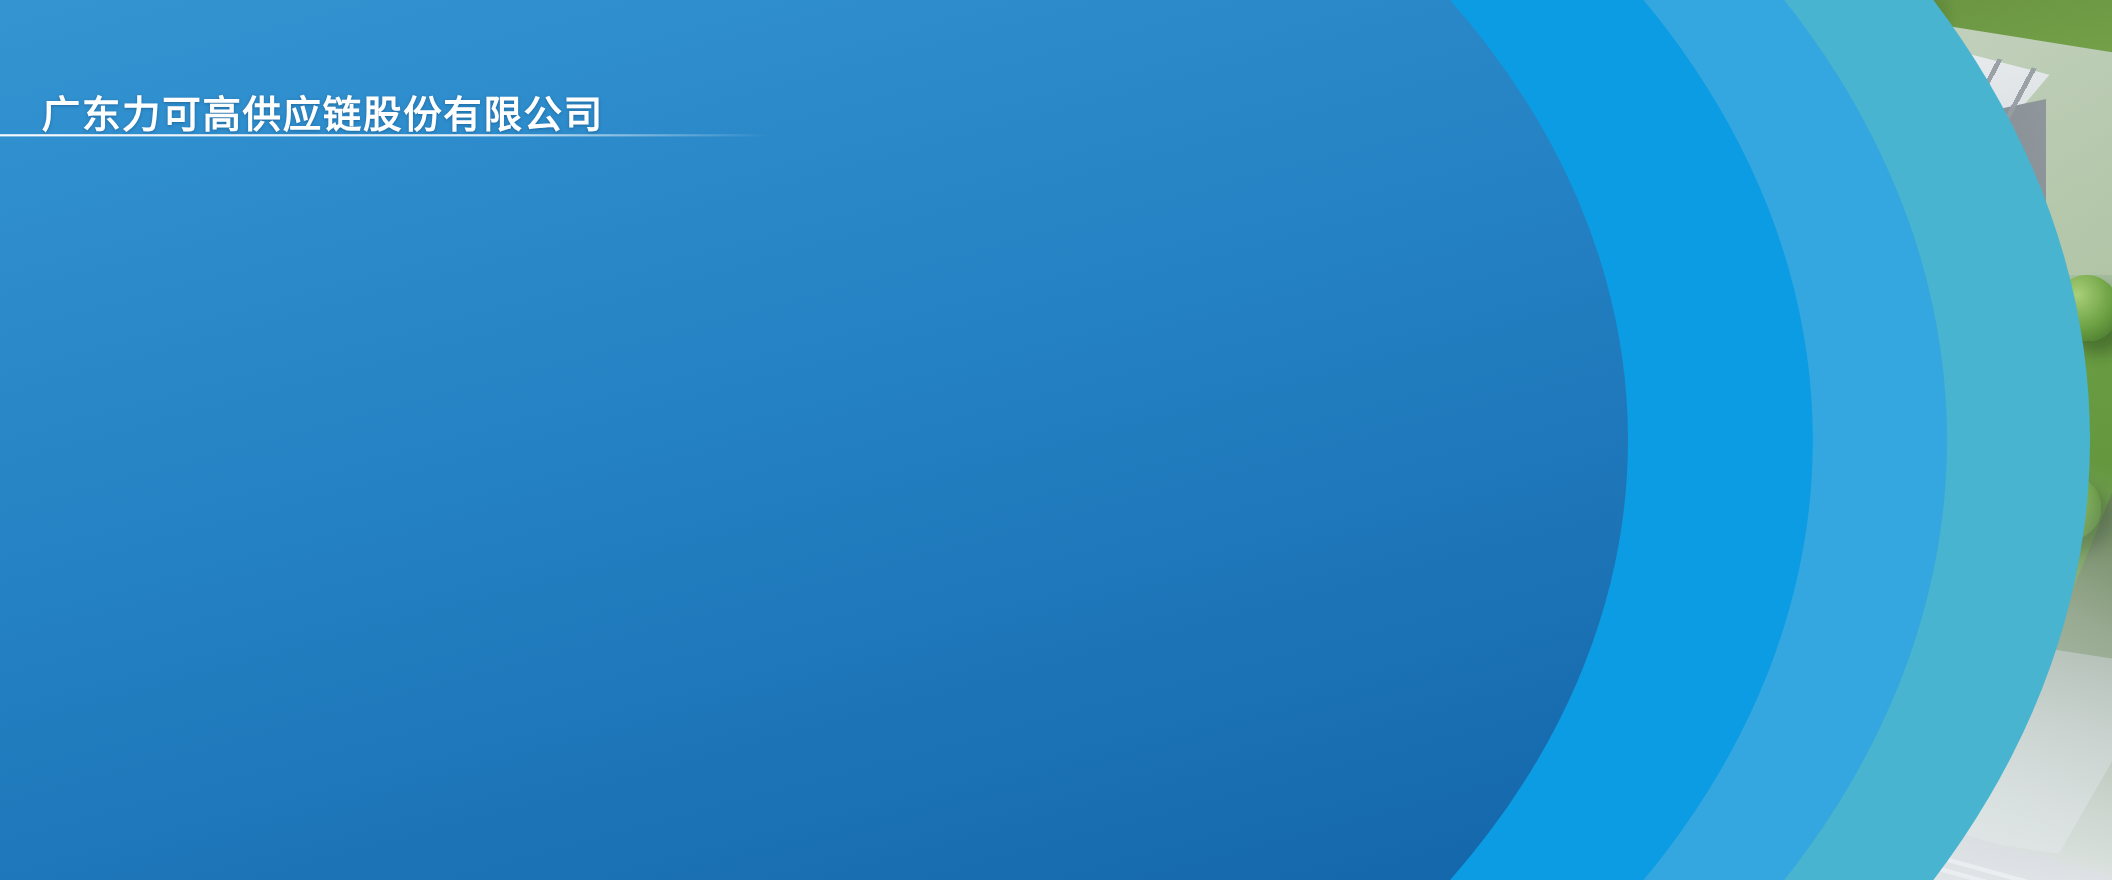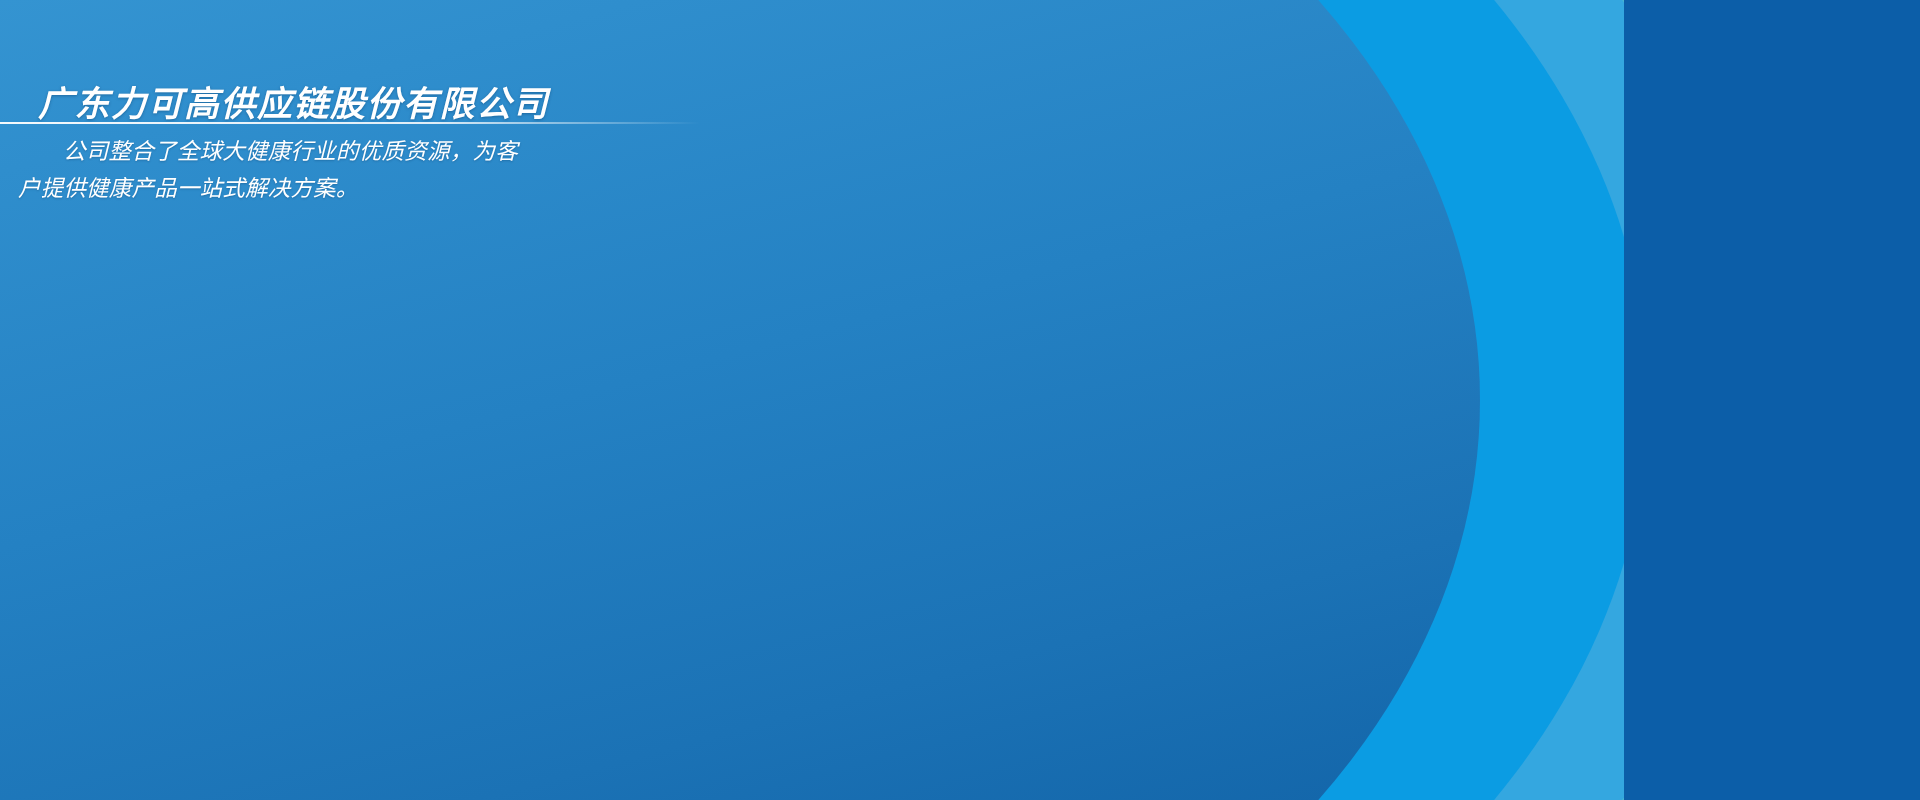--- a/index.html
+++ b/index.html
@@ -1,24 +1,23 @@
 <!DOCTYPE html>
 <html lang="zh-CN"><head>
 <meta charset="utf-8">
 <title>广东力可高供应链股份有限公司</title>
 <style>
   html,body{margin:0;padding:0;background:#0c5ea8;}
   body{font-family:"Liberation Sans","DejaVu Sans",sans-serif;}
 
   .banner{
     position:relative;
-    width:1624px;height:800px;
+    width:1920px;height:800px;
     overflow:hidden;
     background:#14532d;
-    font-style:italic;
   }
 
   
   .photo-clip{
     position:absolute;
     left:0;top:0;width:1920px;height:800px;
     
     clip-path: circle(1120px at 1910px 400px);
     overflow:hidden;
   }
@@ -327,17 +326,16 @@
   <div class="arc" id="arc-brightblue"></div>
 
   <div id="panel"></div>
 
   <div id="content">
     <h1 id="title">广东力可高供应链股份有限公司</h1>
 
     <div id="title-rule"></div>
 
     <div id="body-text">
-      <p>公司整合了全球大健康行业的优质资源，为客户提供健康产品一站式解决方案。</p>
     </div>
   </div>
 
 </div>
 
 </body></html>

